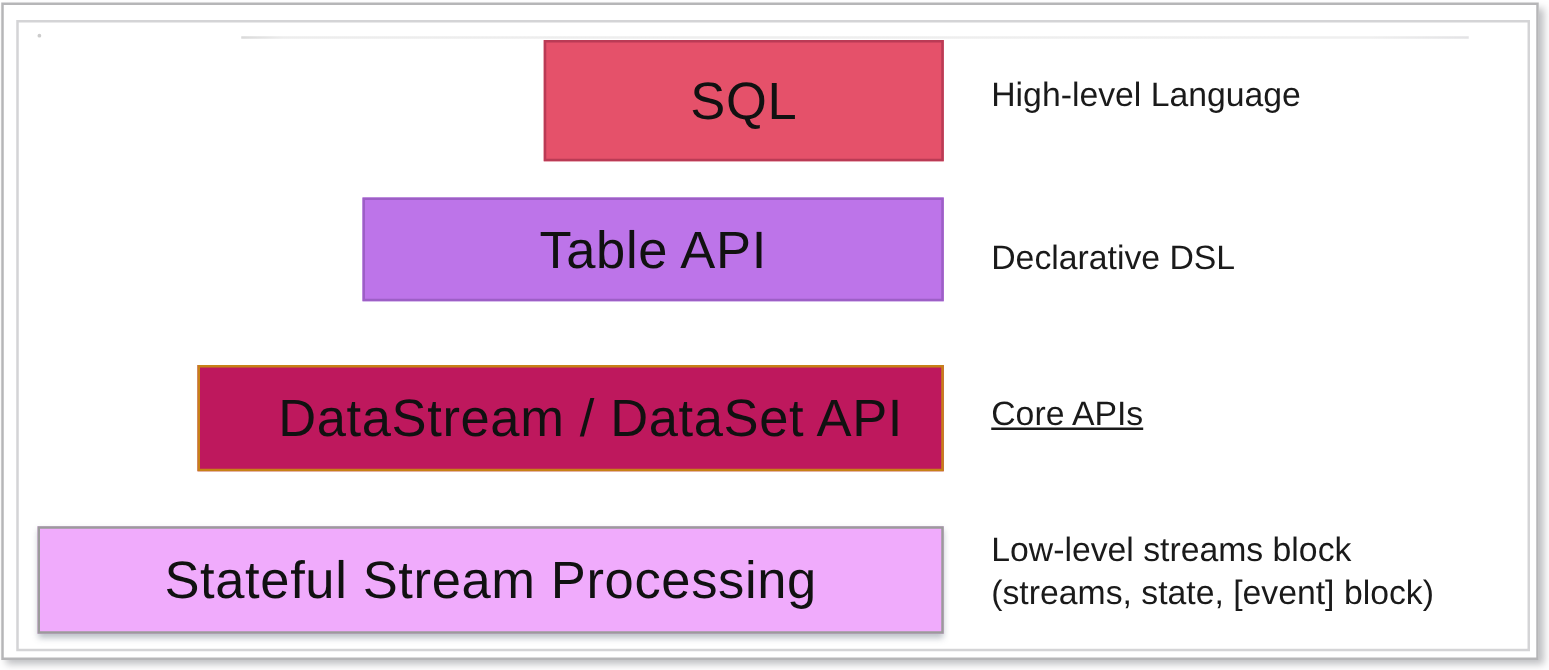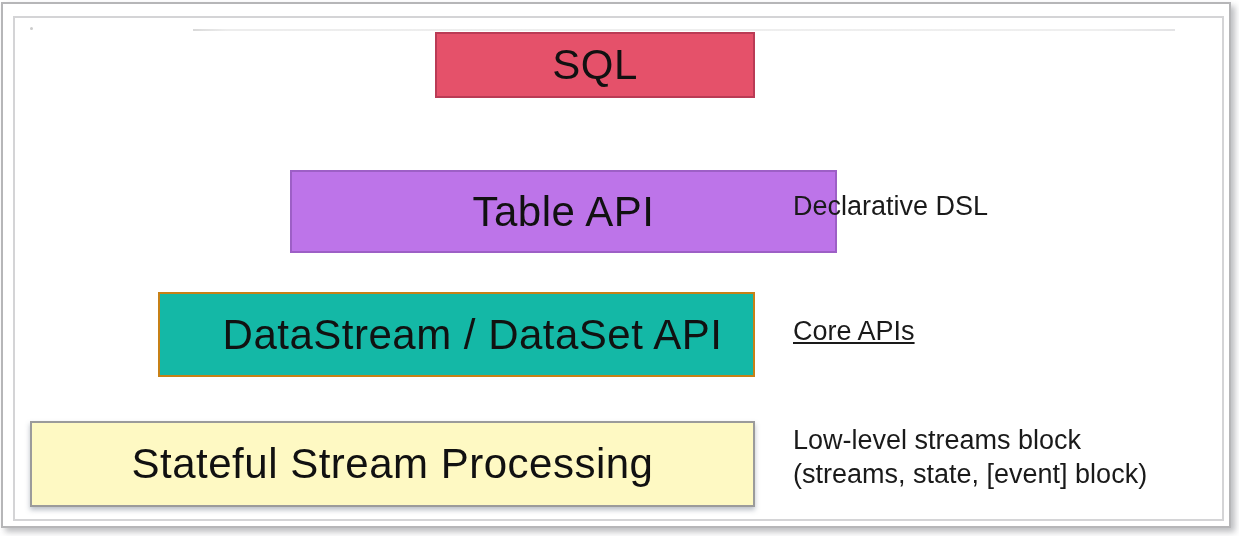--- a/index.html
+++ b/index.html
@@ -57,22 +57,22 @@
     display: flex;
     align-items: center;
     justify-content: center;
   }
   .layer-box .layer-label {
     font-size: 42px;
     letter-spacing: 0.5px;
     color: #111111;
     white-space: nowrap;
   }
-  .box-sql   { left: 420px; top: 14px;  width: 320px; height: 66px; }
-  .box-table { left: 275px; top: 152px; width: 547px; height: 83px; }
+  .box-sql   { left: 420px; top: 14px;  width: 320px; height: 97px; }
+  .box-table { left: 275px; top: 140px; width: 465px; height: 83px; }
   .box-ds    { left: 143px; top: 274px; width: 597px; height: 85px; }
   .box-ssp   { left: 15px;  top: 403px; width: 725px; height: 86px;
                box-shadow: 0 3px 5px rgba(105, 115, 130, 0.45); }
   .annotation {
     position: absolute;
     left: 778px;
     transform: translateY(-50%);
     font-size: 27px;
     line-height: 34px;
     color: #1a1a1a;
@@ -88,32 +88,33 @@
 
 <div class="frame">
   <div class="slide">
 
     <div class="artifact-dot"></div>
     <div class="faint-line"></div>
 
     <div class="layer-box box-sql" style="background-color: rgb(229, 81, 106); border-color: rgb(186, 59, 85);">
       <span class="layer-label">SQL</span>
     </div>
+    <div class="annotation ann-1">High-level Language</div>
 
     <div class="layer-box box-table" style="background-color: rgb(189, 116, 233); border-color: rgb(157, 95, 198);">
       <span class="layer-label">Table API</span>
     </div>
     <div class="annotation ann-2">Declarative DSL</div>
 
-    <div class="layer-box box-ds" style="background-color: #14b8a6; border-color: rgb(199, 129, 23); padding-left: 32px;">
+    <div class="layer-box box-ds" style="background-color: #be185d; border-color: rgb(199, 129, 23); padding-left: 32px;">
       <span class="layer-label">DataStream / DataSet API</span>
     </div>
     <div class="annotation ann-3">Core APIs</div>
 
-    <div class="layer-box box-ssp" style="background-color: #fef9c3; border-color: rgb(155, 155, 155);">
+    <div class="layer-box box-ssp" style="background-color: #f0abfc; border-color: rgb(155, 155, 155);">
       <span class="layer-label">Stateful Stream Processing</span>
     </div>
     <div class="annotation ann-4">
       <div>Low-level streams block</div>
       <div>(streams, state, [event] block)</div>
     </div>
 
   </div>
 </div>
 

